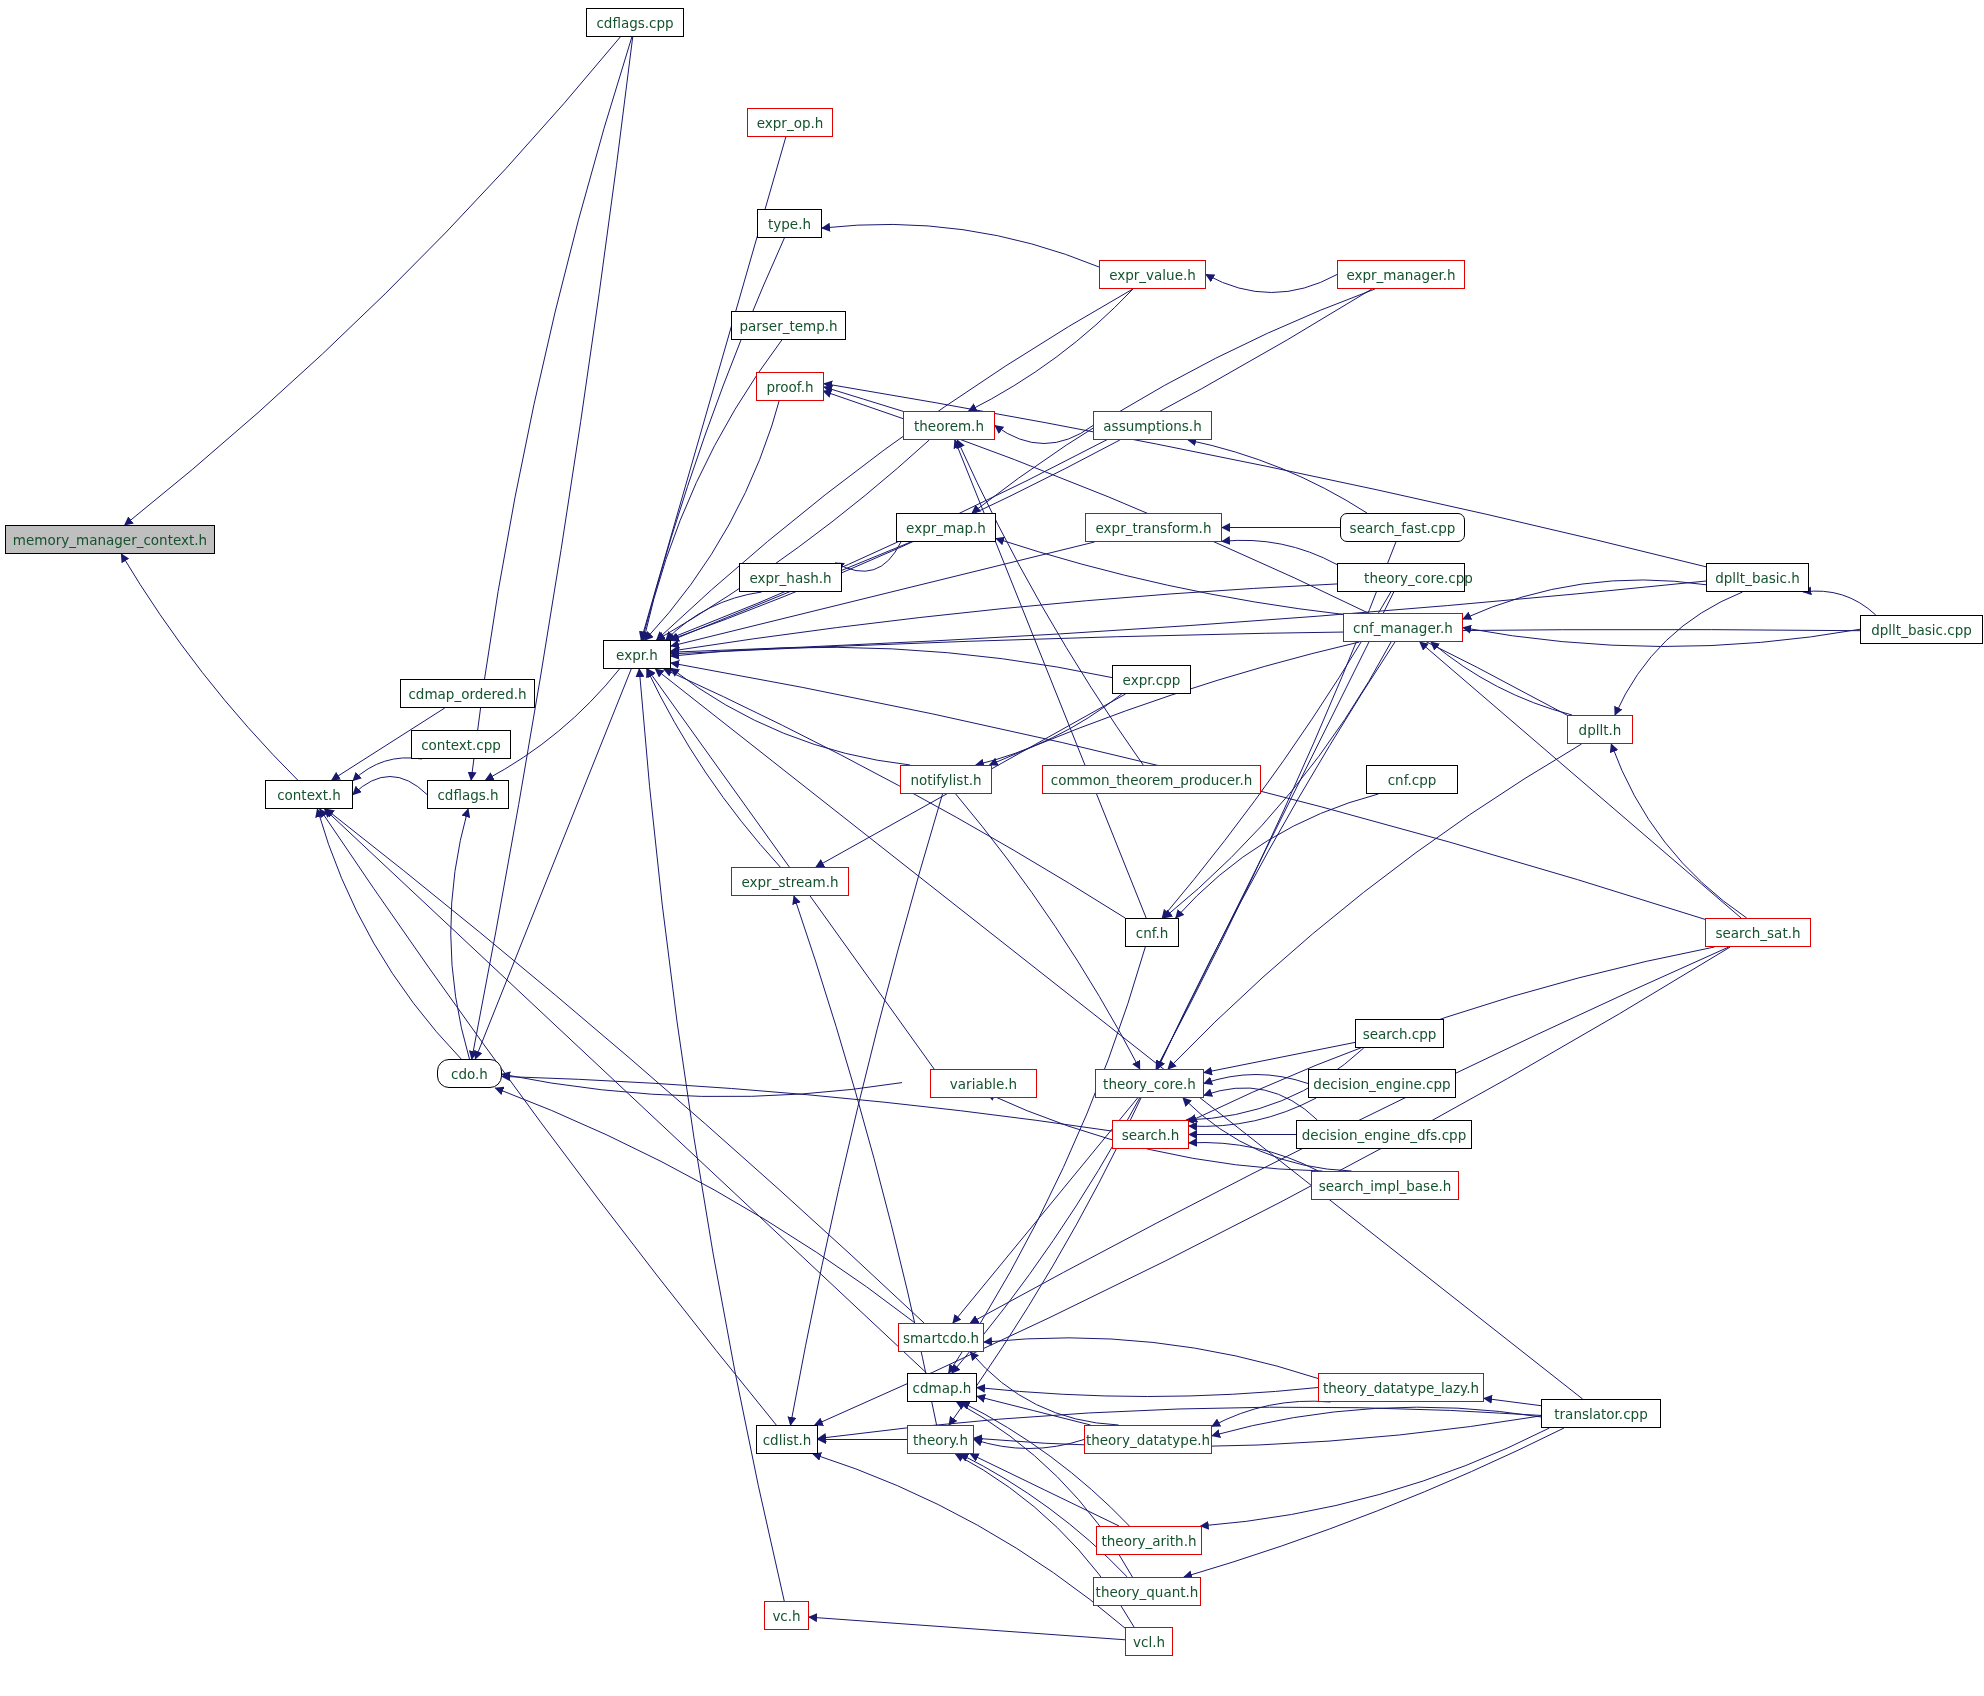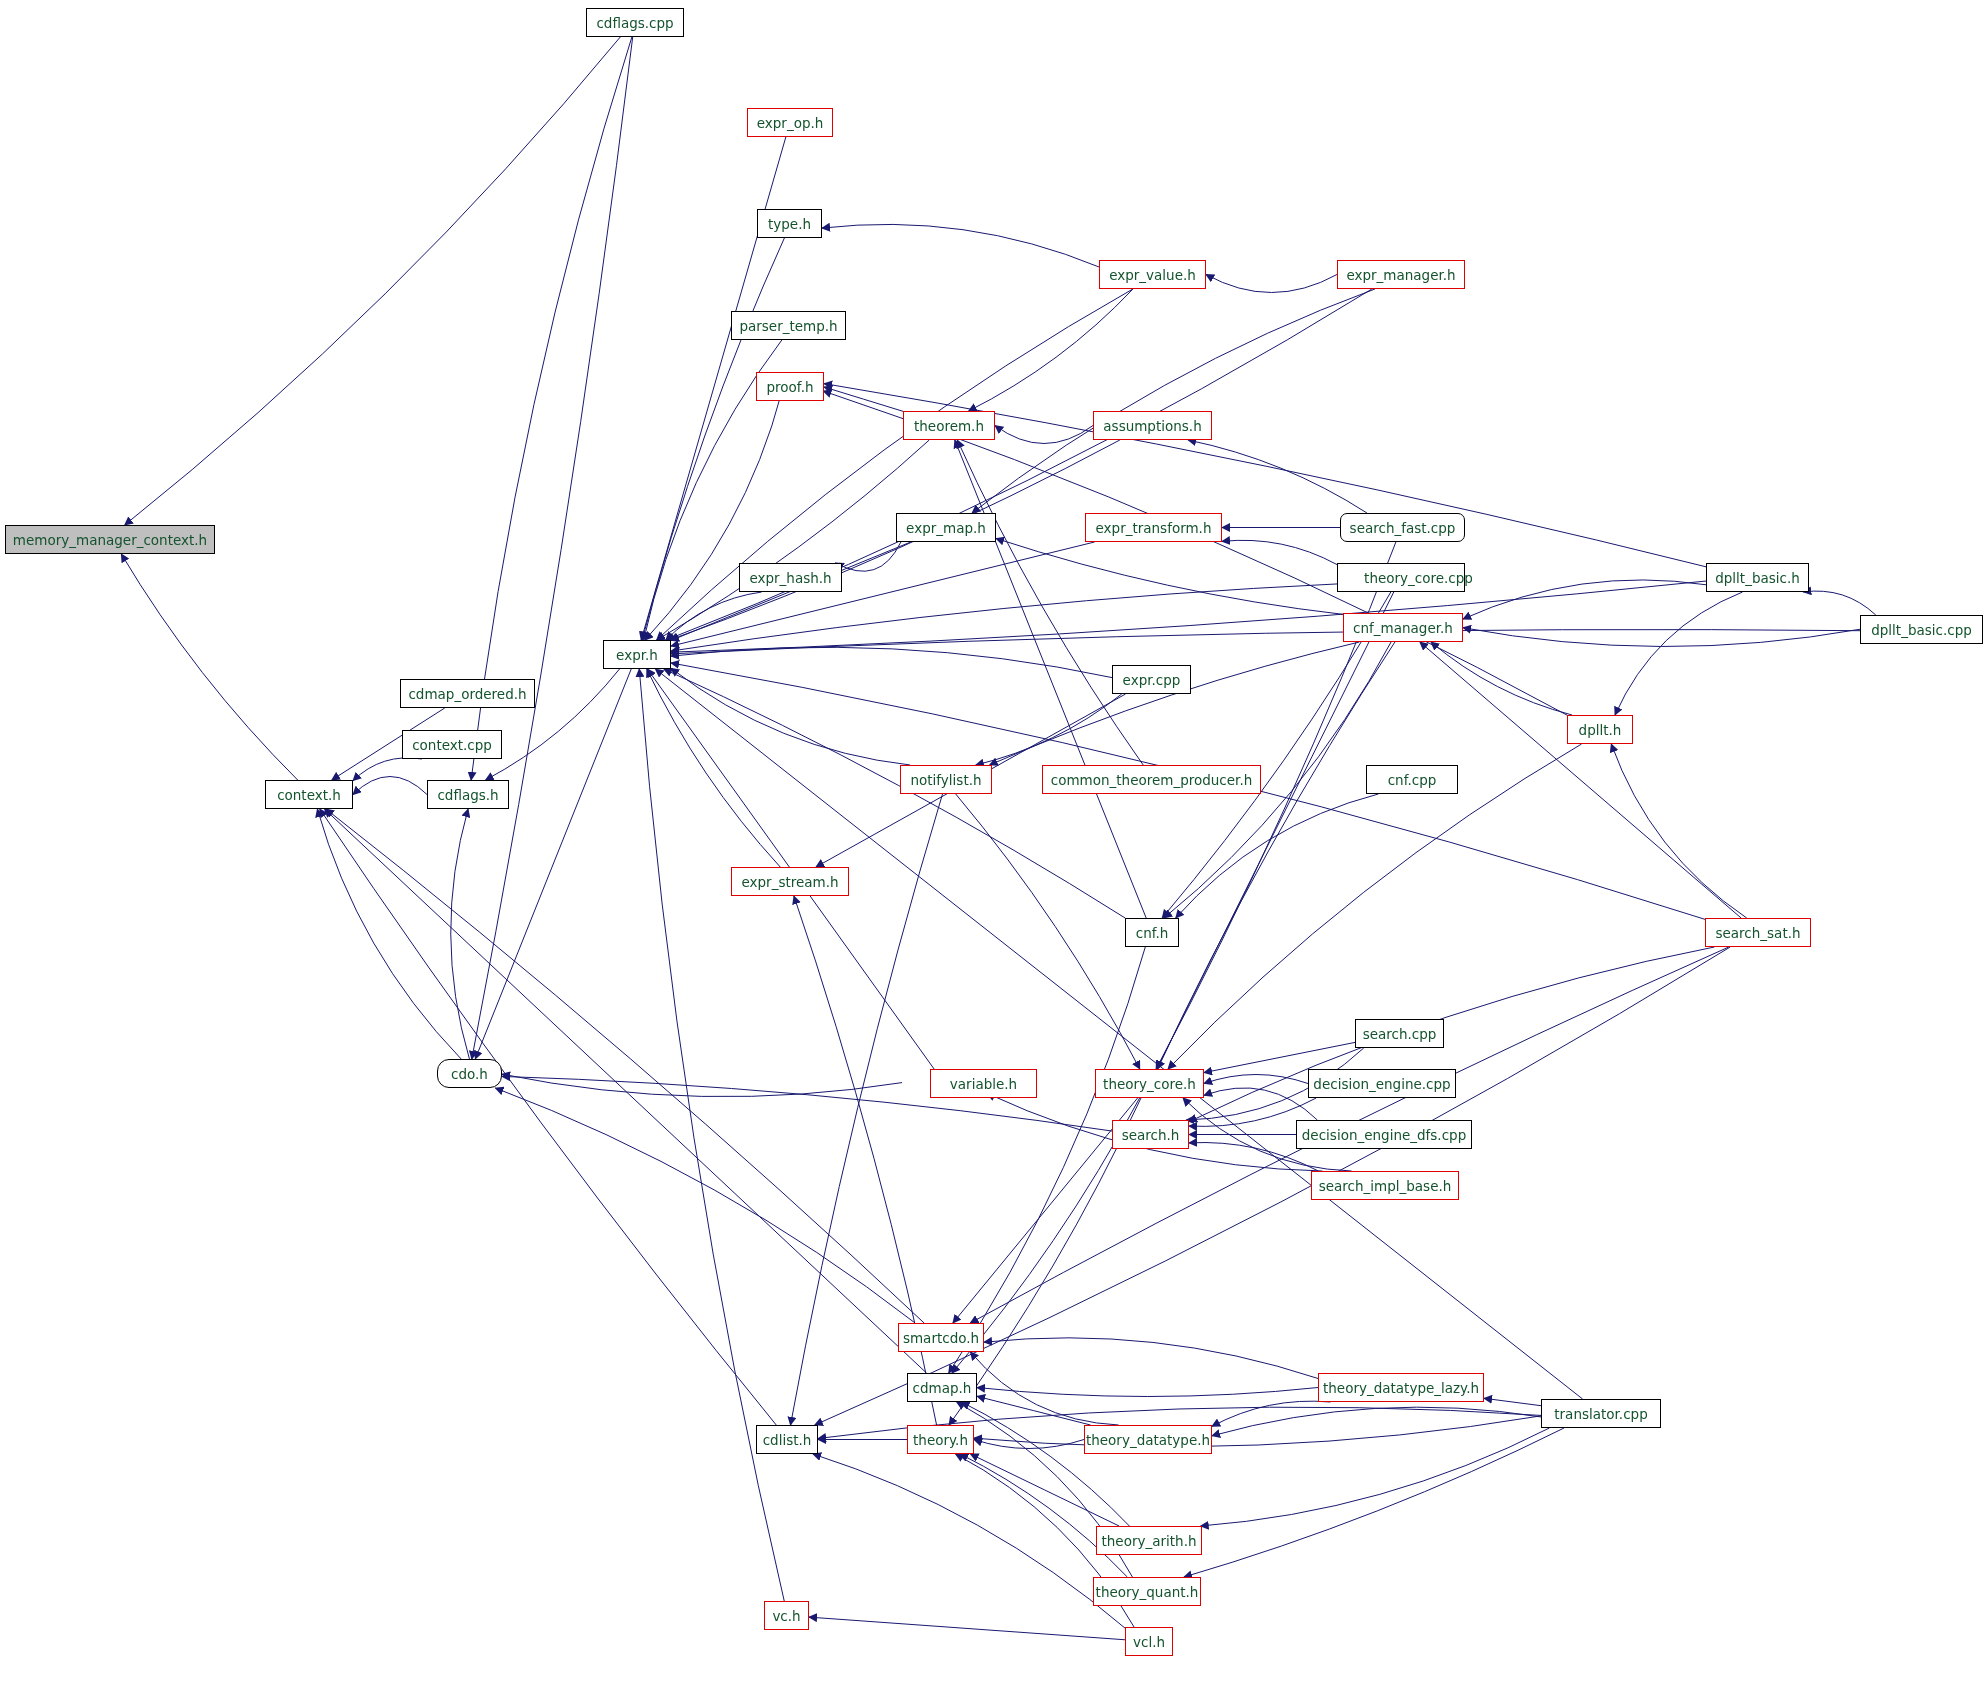--- a/index.html
+++ b/index.html
@@ -129,21 +129,21 @@
       <path d="M1549.3937007874015,1428 Q1384.7379584260732,1511.6579307762606 1200.6062992125985,1526" fill="none" stroke="#191970" stroke-width="1" marker-end="url(#arrow)"></path>
       <path d="M1564.0168539325844,1428 Q1380.5703209133924,1519.2580095206752 1183.9831460674156,1577" fill="none" stroke="#191970" stroke-width="1" marker-end="url(#arrow)"></path>
       <path d="M1125,1639.778620689655 Q967,1628.4462068965518 809,1617.1137931034482" fill="none" stroke="#191970" stroke-width="1" marker-end="url(#arrow)"></path>
       <path d="M936.5891577060931,1425 Q882.6289769143632,1155.812659452309 793.9108422939069,896" fill="none" stroke="#191970" stroke-width="1" marker-end="url(#arrow)"></path>
       <path d="M1541,1415.416461916462 Q1178.350708970985,1390.9814950547454 818,1438.509828009828" fill="none" stroke="#191970" stroke-width="1" marker-end="url(#arrow)"></path>
     </svg>
 <div class="node root" style="left: 5px; top: 525px; width: 210px;">memory_manager_context.h</div>
     <div class="node" style="left: 586px; top: 8px; width: 98px;">cdflags.cpp</div>
     <div class="node" style="left: 265px; top: 780px; width: 88px;">context.h</div>
     <div class="node" style="left: 400px; top: 679px; width: 135px;">cdmap_ordered.h</div>
-    <div class="node" style="left: 402px; top: 730px; width: 100px;">context.cpp</div>
+    <div class="node" style="left: 411px; top: 730px; width: 100px;">context.cpp</div>
     <div class="node" style="left: 427px; top: 780px; width: 82px;">cdflags.h</div>
     <div class="node" style="left: 437px; top: 1059px; width: 65px; border-radius: 12px;">cdo.h</div>
     <div class="node" style="left: 603px; top: 640px; width: 68px;">expr.h</div>
     <div class="node red" style="left: 747px; top: 108px; width: 86px;">expr_op.h</div>
     <div class="node" style="left: 757px; top: 209px; width: 65px;">type.h</div>
     <div class="node" style="left: 731px; top: 311px; width: 115px;">parser_temp.h</div>
     <div class="node red" style="left: 756px; top: 362px; width: 68px; margin-top: 10px;">proof.h</div>
     <div class="node red" style="left: 903px; top: 411px; width: 92px;">theorem.h</div>
     <div class="node" style="left: 896px; top: 513px; width: 100px;">expr_map.h</div>
     <div class="node" style="left: 739px; top: 563px; width: 103px;">expr_hash.h</div>

